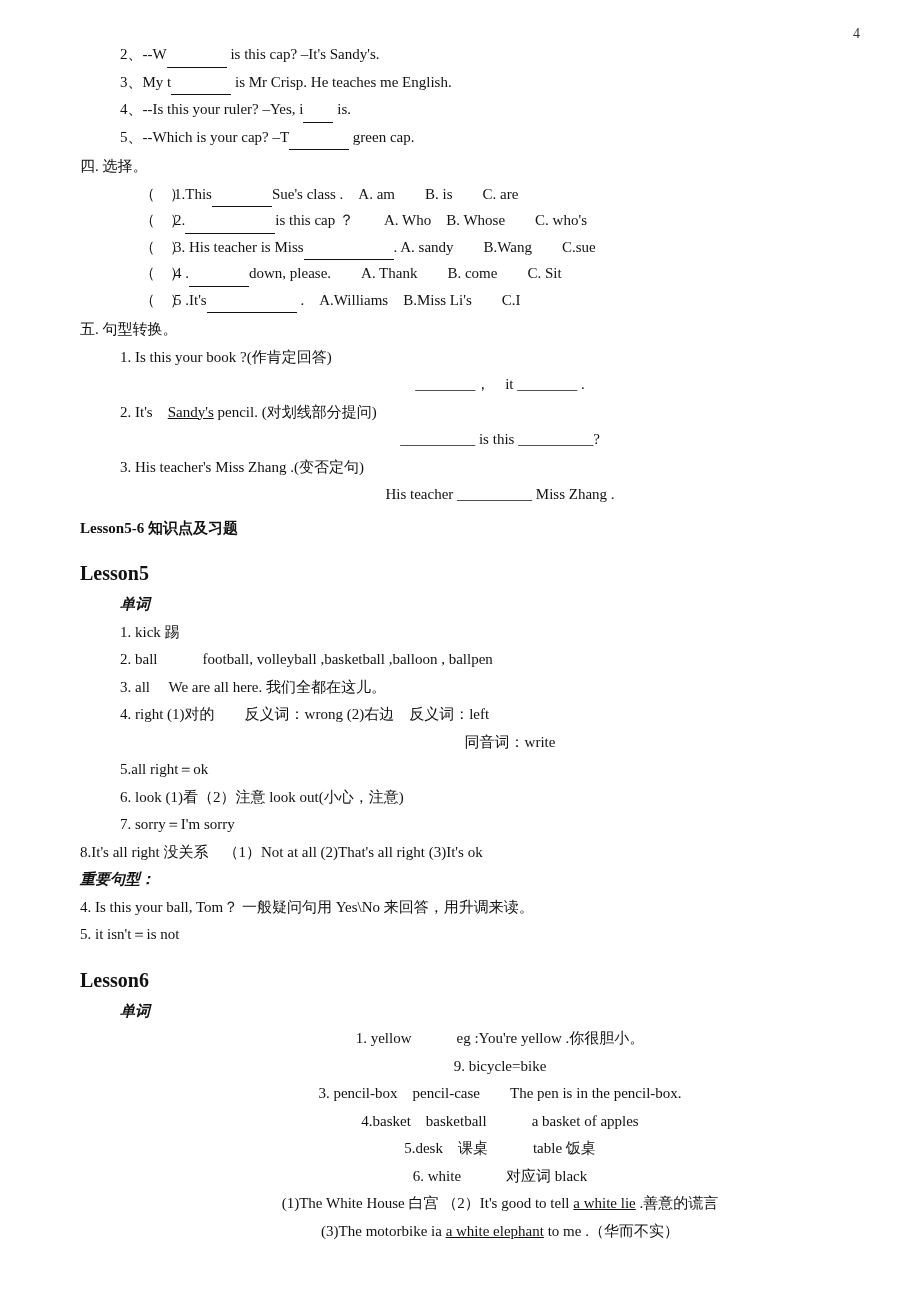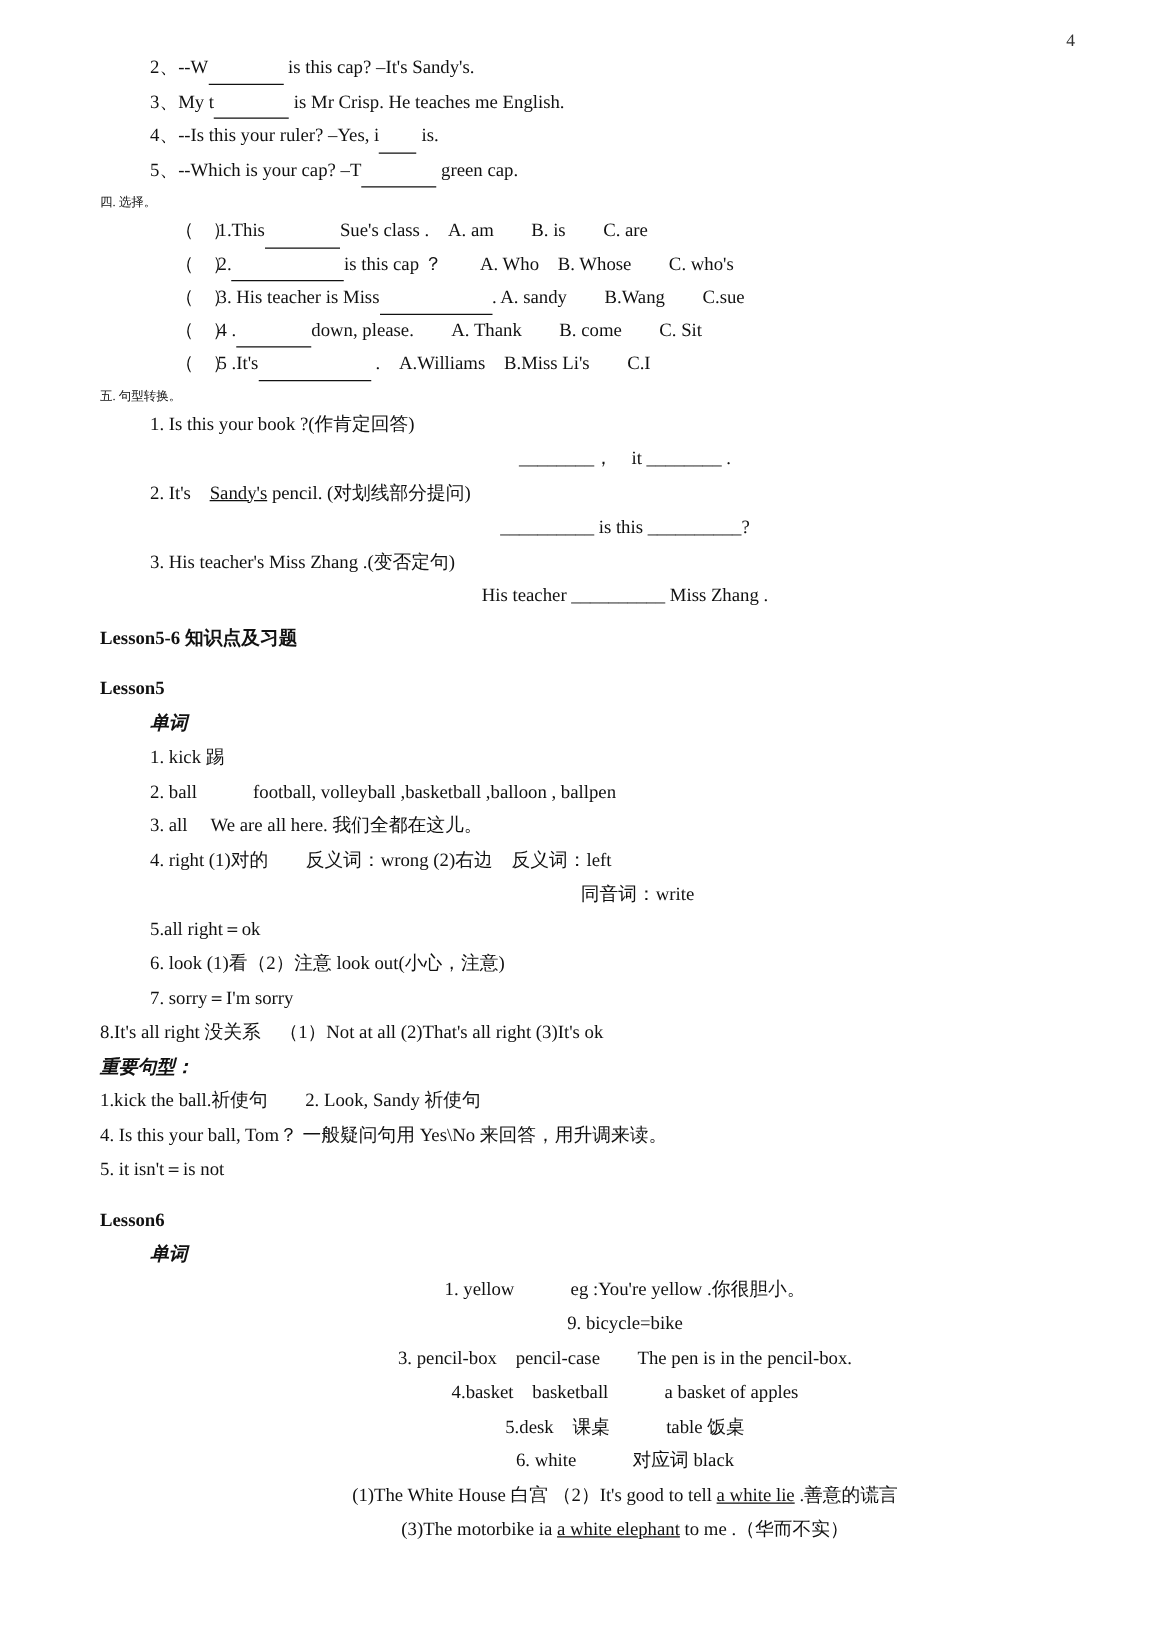--- a/index.html
+++ b/index.html
@@ -36,21 +36,21 @@
     }
     .indent2 {
       padding-left: 60px;
       text-align: center;
     }
     .indent3 {
       padding-left: 80px;
       text-align: center;
     }
     .section-header {
-      font-size: 10px;
+      font-size: 15px;
       margin-top: 4px;
       margin-bottom: 2px;
     }
     .italic-bold {
       font-weight: bold;
       font-style: italic;
     }
     .underline {
       text-decoration: underline;
     }
@@ -81,21 +81,21 @@
       margin: 1px 0;
       padding-left: 60px;
     }
     .choice-paren {
       display: inline-block;
       width: 30px;
       text-align: center;
       margin-right: 4px;
     }
     .lesson-title {
-      font-size: 15px;
+      font-size: 20px;
       font-weight: bold;
       margin-top: 15px;
     }
     .section-divider {
       text-align: left;
       font-weight: bold;
       margin: 8px 0 4px 0;
     }
   </style>
 </head>
@@ -203,23 +203,20 @@
     <span>7. sorry＝I'm sorry</span>
   </div>
   <div class="section-line">
     <span>8.It's all right  没关系　（1）Not at all (2)That's all right (3)It's ok</span>
   </div>
 
   <div class="section-line italic-bold">
     <span>重要句型：</span>
   </div>
   <div class="section-line">
-    <span>1.kick the ball.祈使句　　2. Look, Sandy  祈使句</span>
-  </div>
-  <div class="section-line">
     <span>4. Is this your ball, Tom？ 一般疑问句用 Yes\No 来回答，用升调来读。</span>
   </div>
   <div class="section-line">
     <span>5. it isn't＝is not</span>
   </div>
 
   <div class="section-line lesson-title">
     <span>Lesson6</span>
   </div>
   <div class="section-line italic-bold indent1">

